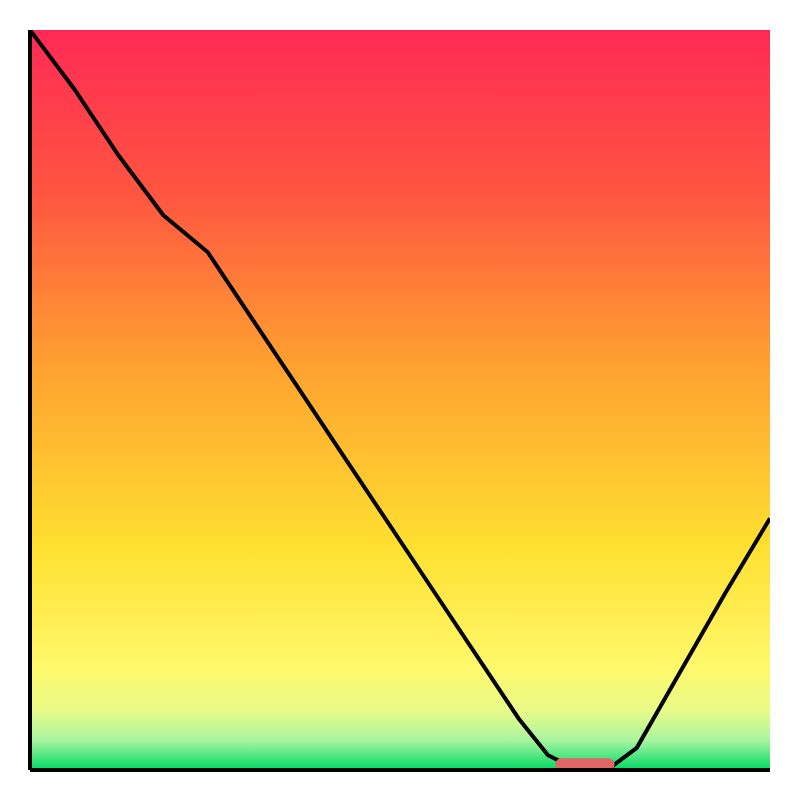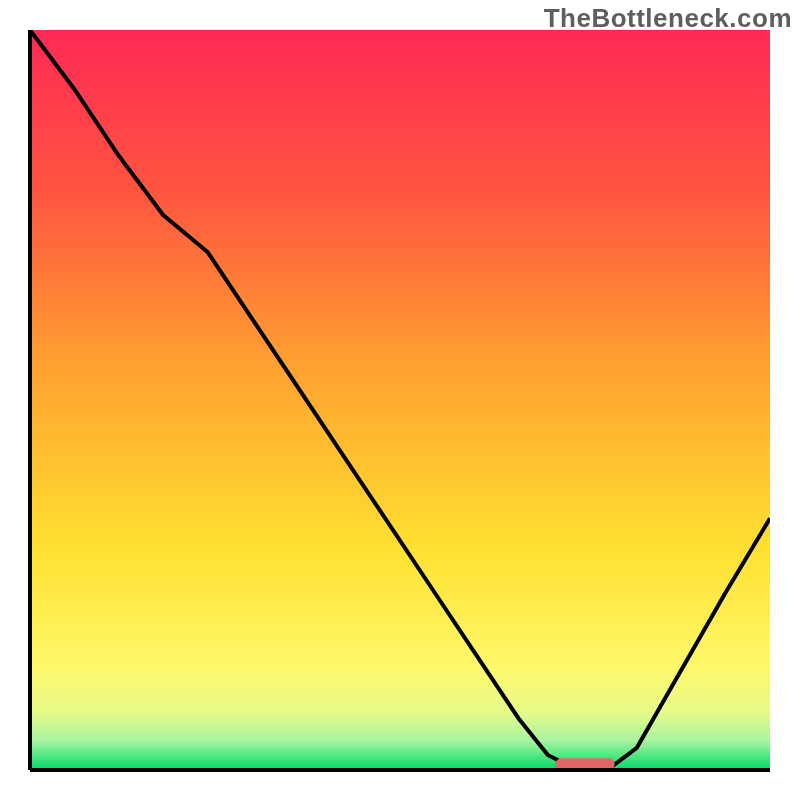--- a/index.html
+++ b/index.html
@@ -32,21 +32,20 @@
     left: 0;
     top: 0;
     display: block;
   }
 </style>
 </head>
 <body>
 
 <div class="chart-container">
 
-  <div class="watermark">TheBottleneck.com</div>
 
   <svg class="plot" width="800" height="800" viewBox="0 0 800 800">
 
     <defs>
       <linearGradient id="bg-grad" x1="0" y1="0" x2="0" y2="1">
 
       <stop offset="0%" stop-color="#ff2a55"></stop>
           <stop offset="22%" stop-color="#ff5540"></stop>
           <stop offset="45%" stop-color="#ffa030"></stop>
           <stop offset="70%" stop-color="#ffe030"></stop>

